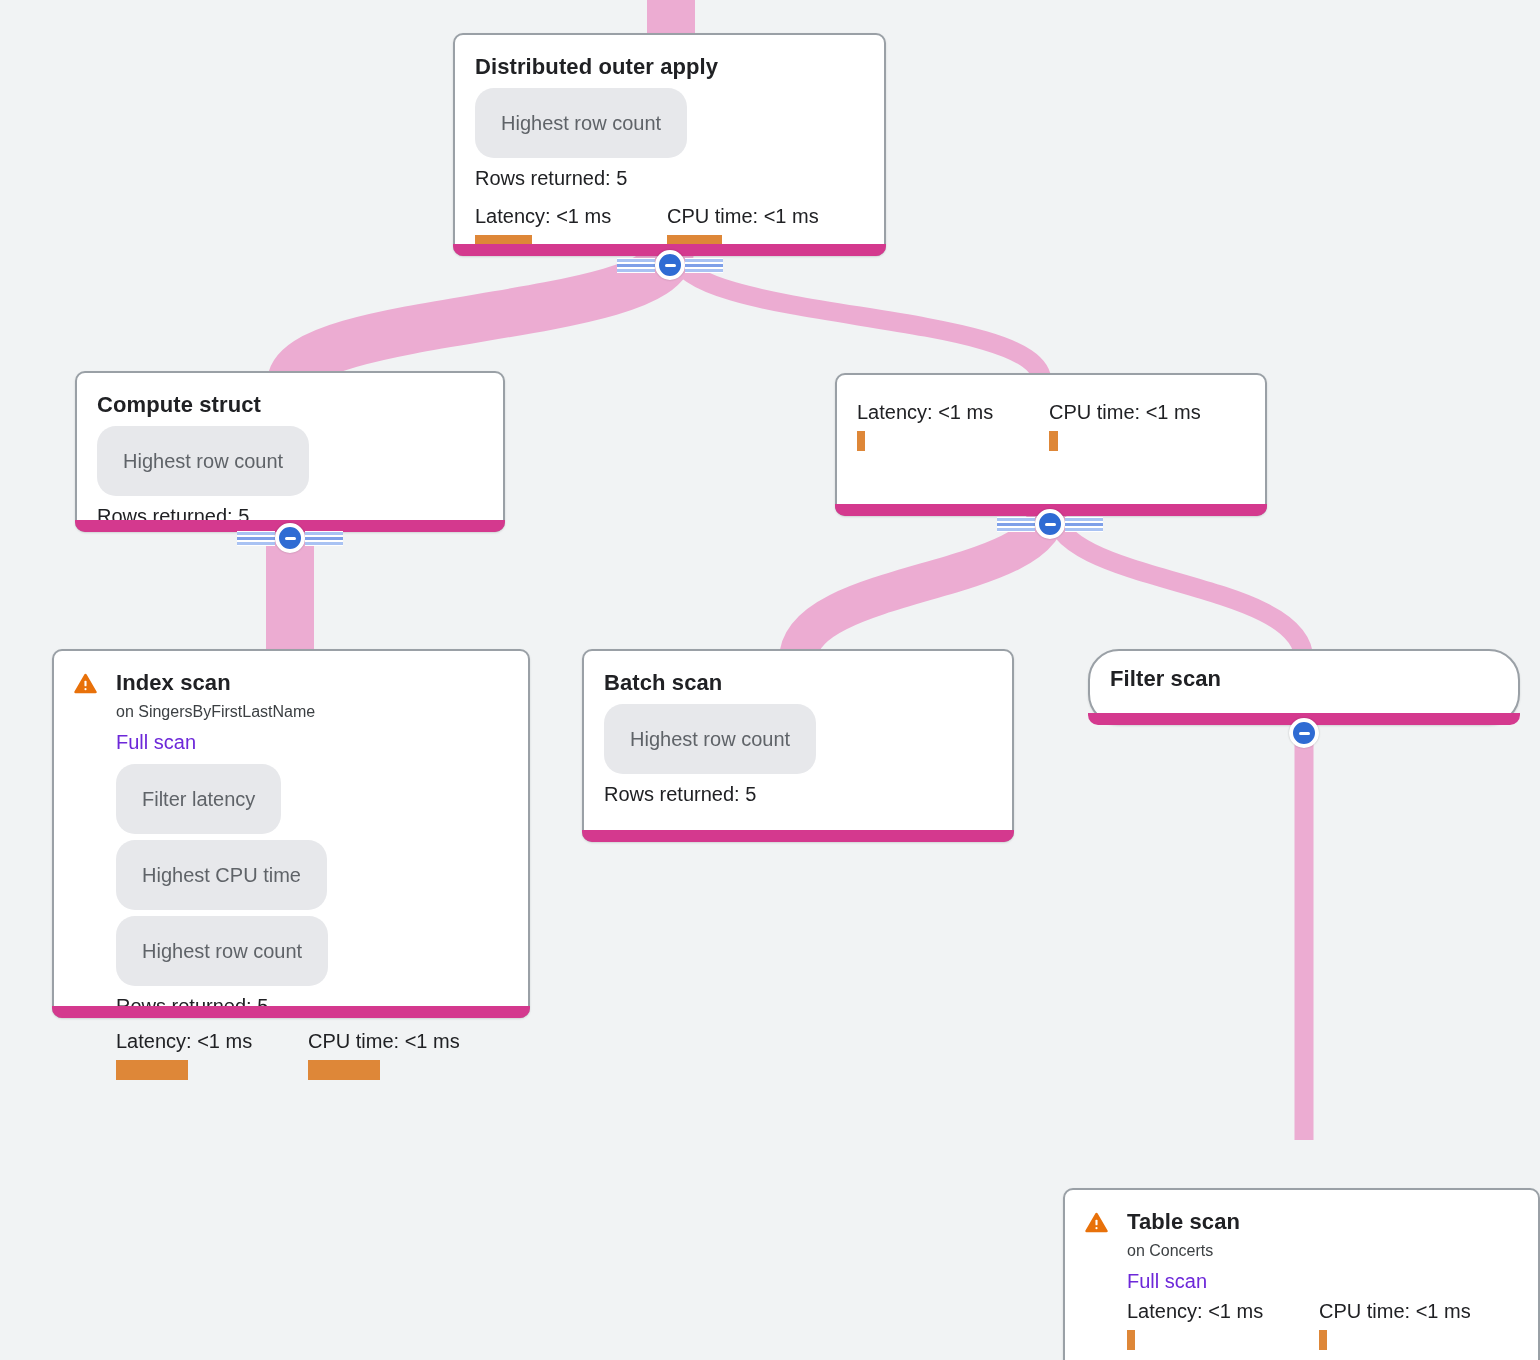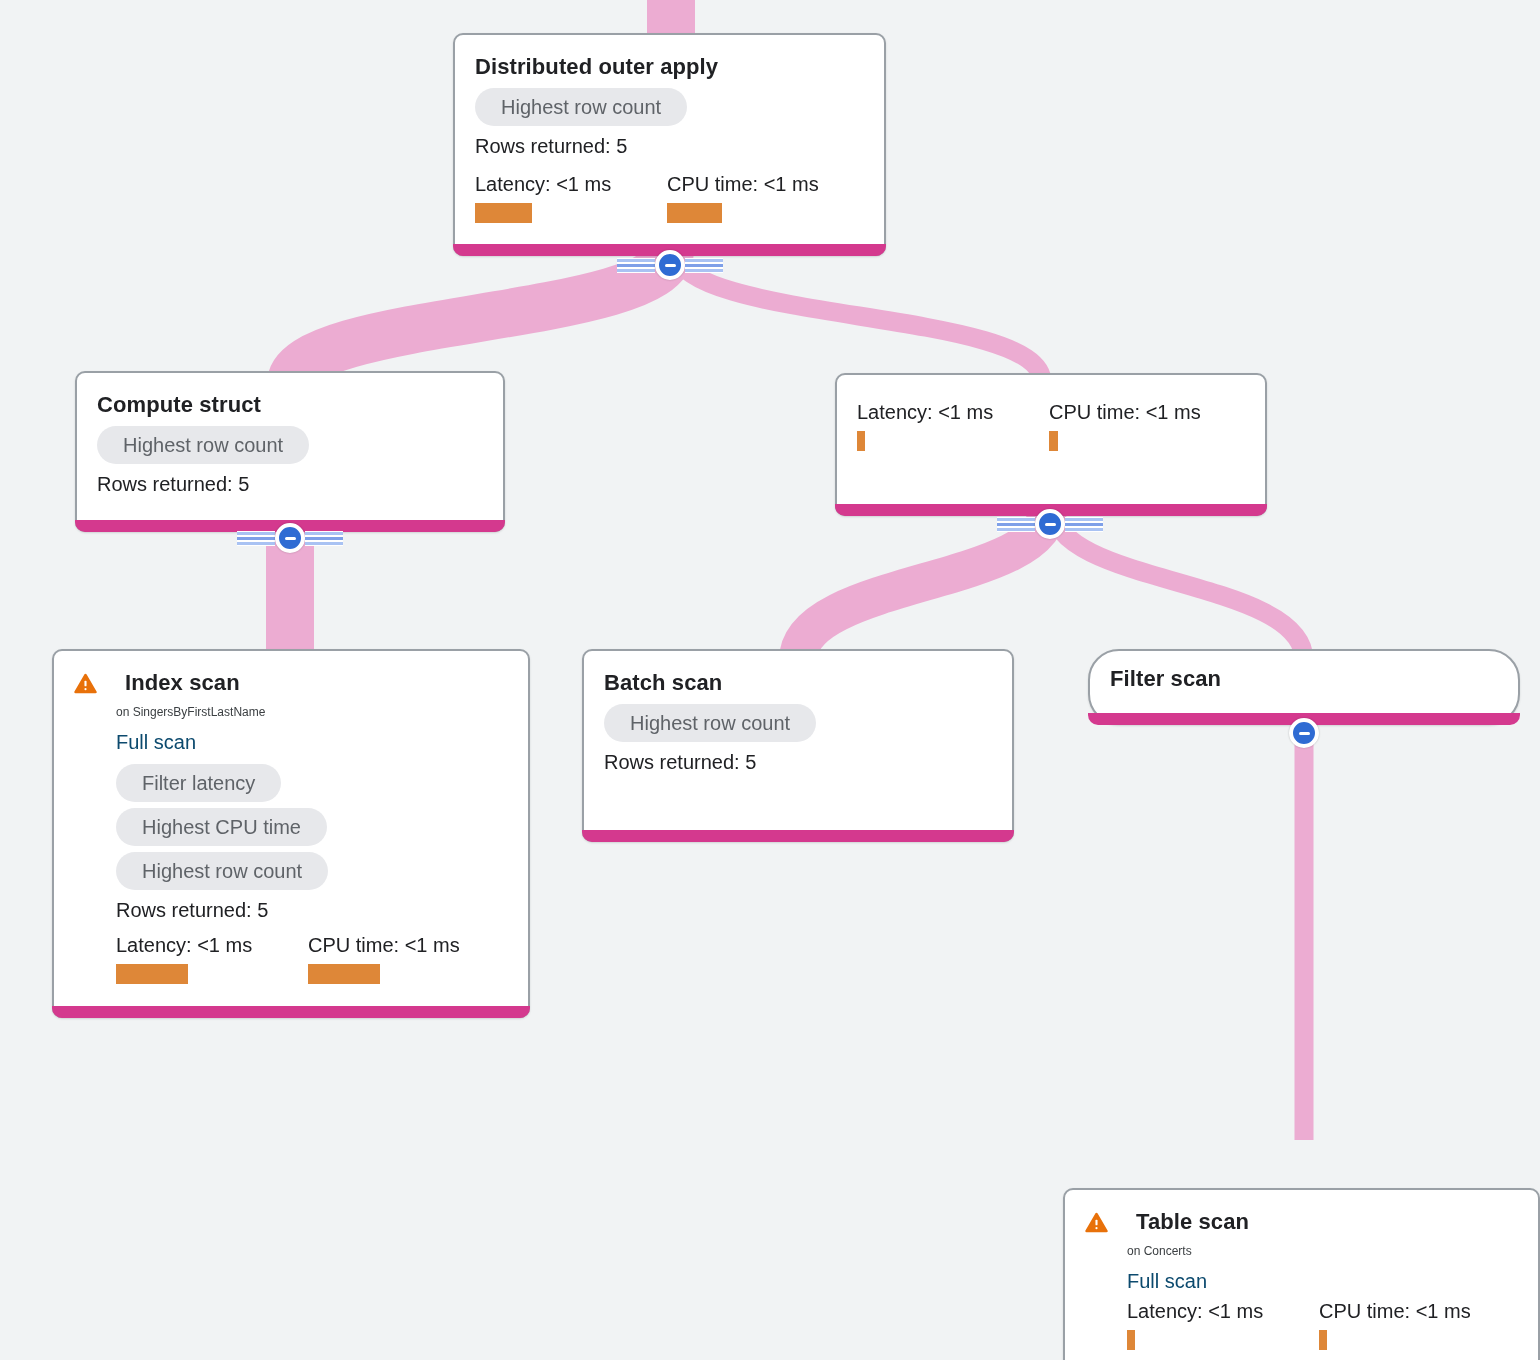--- a/index.html
+++ b/index.html
@@ -25,31 +25,31 @@
     padding:18px 20px;
   }
   .accent-bar{
     position:absolute;left:-2px;right:-2px;bottom:-2px;height:12px;
     background:#D4398E;border-radius:0 0 10px 10px;
   }
   .node-title{
     font-size:22px;line-height:28px;font-weight:700;color:#202124;
     letter-spacing:0.1px;
   }
-  .header-row{display:flex;align-items:center;gap:28px;text-align:center;}
+  .header-row{display:flex;align-items:center;gap:19px;text-align:center;}
   .warn{width:23px;height:21px;flex:0 0 auto;display:block;}
   .indent{margin-left:42px;}
-  .sub{font-size:12px;line-height:30px;color:#3C4043;}
-  .muted{font-size:20px;line-height:30px;color:#0c4a6e;}
+  .sub{font-size:16px;line-height:30px;color:#3C4043;}
+  .muted{font-size:20px;line-height:30px;color:#6d28d9;}
   .rows{font-size:20px;line-height:30px;color:#202124;}
   .chip-wrap{margin:4px 0 2px 0;}
   .chip{
     display:inline-block;background:#E7E8EB;color:#5F6368;
     font-size:20px;line-height:38px;height:38px;border-radius:19px;
-    padding:0 26px;margin:3px 0;white-space:nowrap;
+    padding:16px 26px;margin:3px 0;white-space:nowrap;
   }
   .metrics{display:flex;margin-top:10px;}
   .metric:first-child{width:192px;flex:0 0 auto;}
   .metric-label{font-size:20px;line-height:26px;color:#202124;white-space:nowrap;}
   .metric-bar{height:20px;background:#DE8738;margin-top:6px;}
 
   .collapse{
     position:absolute;z-index:3;transform:translate(-50%,-50%);
     display:flex;align-items:center;cursor:pointer;
   }

